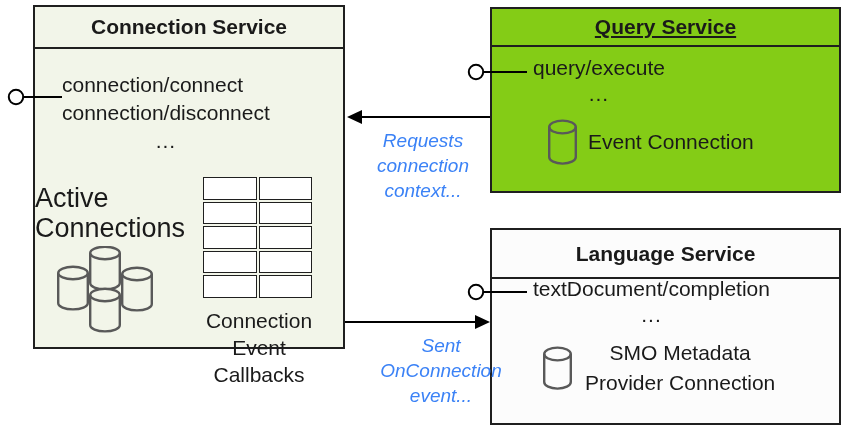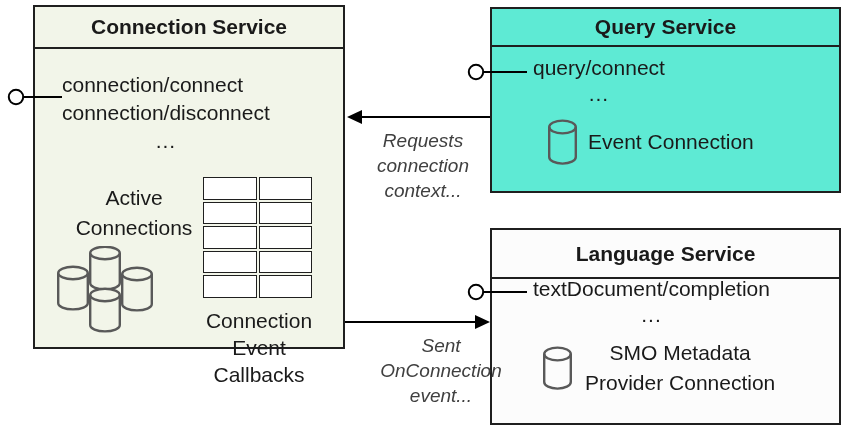--- a/index.html
+++ b/index.html
@@ -4,53 +4,53 @@
 <style>
   html,body { margin:0; padding:0; background:#ffffff; }
   .canvas {
     position: relative; width: 846px; height: 436px;
     background: #ffffff; overflow: hidden;
     font-family: "Liberation Sans", "DejaVu Sans", sans-serif;
     color: #1a1a1a;
   }
   .svc-box { position: absolute; box-sizing: border-box; border: 2px solid #1f1f1f; }
   .conn-box { left: 33px; top: 5px; width: 312px; height: 344px; background: #f2f5e9; }
-  .query-box { left: 490px; top: 7px; width: 351px; height: 186px; background: #5eead4; }
+  .query-box { left: 490px; top: 7px; width: 351px; height: 186px; background: #84cc16; text-decoration: underline; }
   .lang-box { left: 490px; top: 228px; width: 351px; height: 197px; background: #fcfcfc; }
   .svc-header {
     box-sizing: border-box; width: 100%;
     border-bottom: 2px solid #1f1f1f;
     display: flex; align-items: center; justify-content: center;
     font-weight: bold; font-size: 21px;
   }
   .conn-box .svc-header { height: 42px; }
   .query-box .svc-header { height: 38px; }
   .lang-box .svc-header { height: 49px; }
   .methods { position: absolute; font-size: 21px; line-height: 28px; width: fit-content; white-space: nowrap; }
   .conn-methods { left: 27px; top: 64px; }
   .query-methods { left: 41px; top: 46px; line-height: 26px; }
   .lang-methods { left: 41px; top: 46px; line-height: 26px; }
   .ellipsis-line { text-align: center; letter-spacing: 1px; }
-  .active-label { position: absolute; left: 0; top: 176px; width: 150px; text-align: center; font-size: 21px; line-height: 30px; margin-left: 24px; }
+  .active-label { position: absolute; left: 0; top: 176px; width: 150px; text-align: left; font-size: 27px; line-height: 30px; }
   .cluster-icon { position: absolute; left: 22px; top: 239px; }
   .cb-table {
     position: absolute; left: 168px; top: 170px; width: 109px; height: 121px;
     display: grid; grid-template-columns: 1fr 1fr; grid-template-rows: repeat(5, 1fr); gap: 2px;
   }
   .cb-table > div { border: 1.5px solid #1f1f1f; background: #ffffff; }
   .callbacks-label { position: absolute; left: 145px; top: 300px; width: 158px; text-align: center; font-size: 21px; line-height: 27px; }
   .db-row { position: absolute; display: flex; align-items: center; }
   .query-db-row { left: 55px; top: 110px; gap: 10px; }
   .lang-db-row { left: 50px; top: 108px; gap: 12px; }
   .db-row .db-label { font-size: 21px; white-space: nowrap; }
   .lang-db-row .db-label { text-align: center; line-height: 30px; }
   .overlay { position: absolute; left: 0; top: 0; width: 846px; height: 436px; pointer-events: none; }
   .annotation {
     position: absolute; width: 156px; text-align: center;
-    font-size: 19px; font-style: italic; line-height: 25px; color: #404040;
+    font-size: 19px; font-style: italic; line-height: 25px; color: #3b82f6;
   }
   .annot-requests { left: 345px; top: 128px; }
   .annot-sent { left: 345px; top: 333px; padding-left: 18px; }
 </style>
 </head>
 <body>
 
 <div class="canvas">
 
   <div class="svc-box conn-box">
@@ -105,21 +105,21 @@
       <div>Event</div>
       <div>Callbacks</div>
     </div>
   </div>
 
   <div class="svc-box query-box">
     <div class="svc-header">
       <span>Query Service</span>
     </div>
     <div class="methods query-methods">
-      <div>query/connect</div>
+      <div>query/execute</div>
       <div class="ellipsis-line">...</div>
     </div>
     <div class="db-row query-db-row">
       <svg width="31" height="46" viewBox="0 0 31 46">
         <g stroke="#595959" stroke-width="2.4" fill="none">
           <path d="M2.2 8 V 38 A 13.3 6.6 0 0 0 28.8 38 V 8"></path>
           <ellipse cx="15.5" cy="8" rx="13.3" ry="6.4"></ellipse>
         </g>
       </svg>
       <span class="db-label">Event Connection</span>

